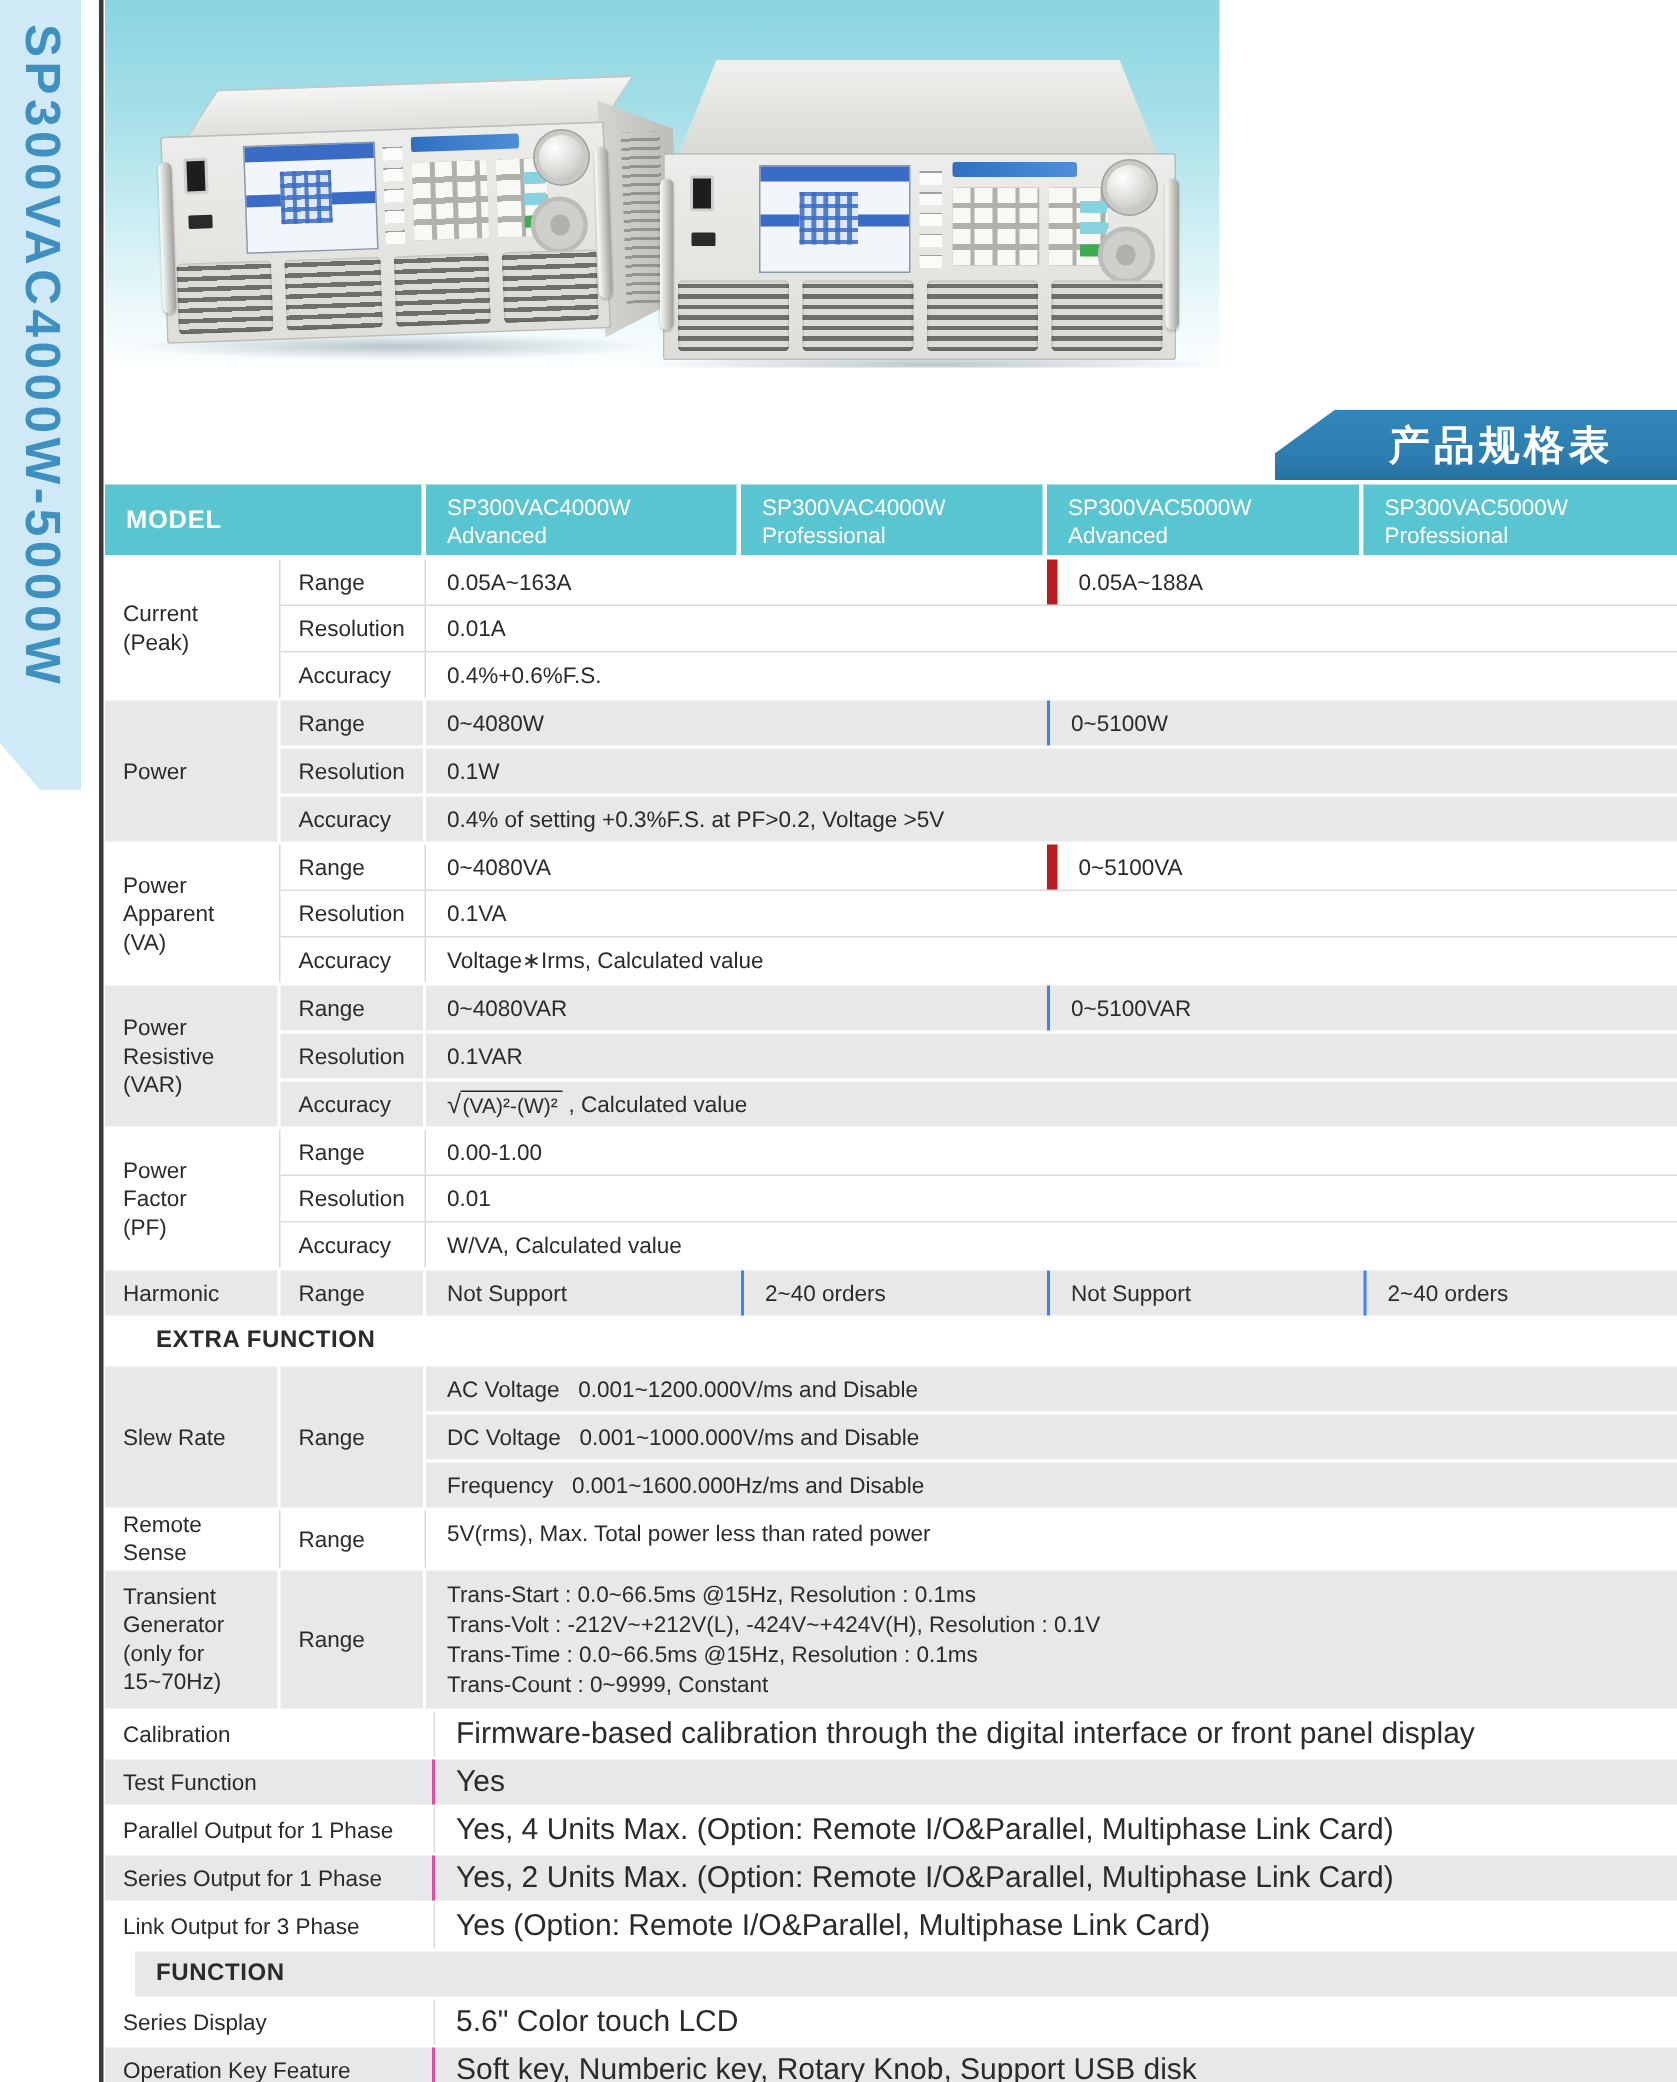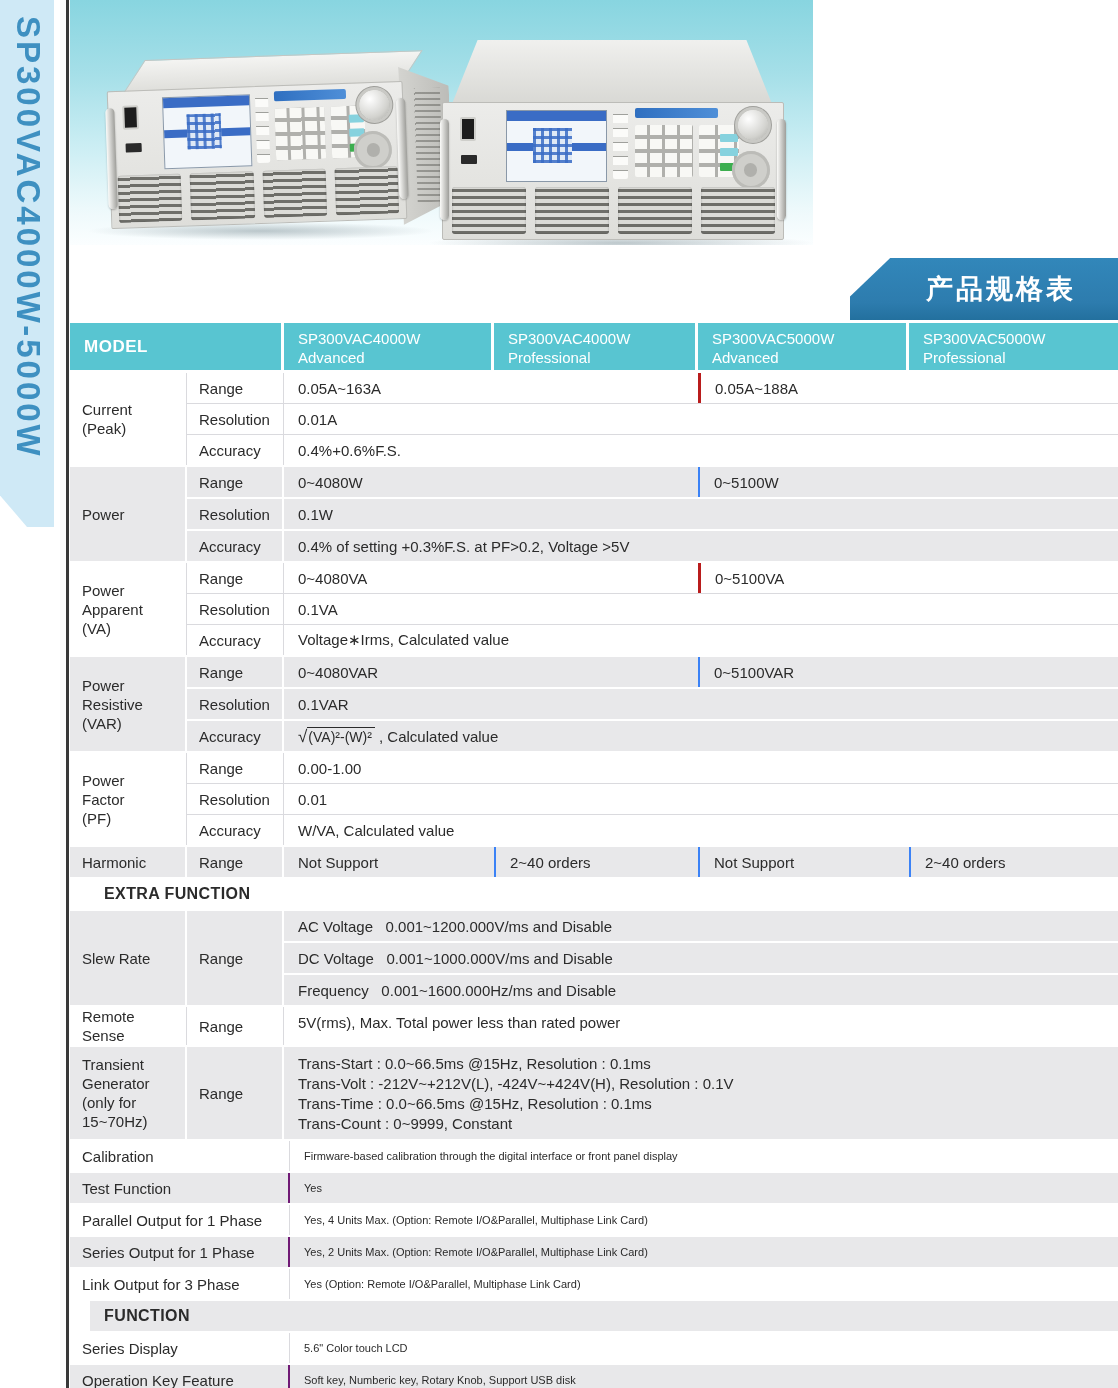--- a/index.html
+++ b/index.html
@@ -65,21 +65,21 @@
   .navpad::after{content:"";position:absolute;inset:32%;border-radius:50%;background:#b0b0ac;}
   .ventrow{position:absolute;left:2.5%;right:2.5%;bottom:4%;height:34%;display:flex;gap:9px;}
   .vent{flex:1;border-radius:3px;box-shadow:inset 0 0 2px rgba(0,0,0,.3);
     background:repeating-linear-gradient(0deg,#6f6f6a 0 3px,#dcdcd8 3px 7px);}
   .handle{position:absolute;width:9px;top:12%;height:74%;border-radius:5px;
     background:linear-gradient(90deg,#fbfbf9,#9e9e9a);box-shadow:0 1px 2px rgba(0,0,0,.25);}
   .hl{left:-3px;}.hr{right:-3px;}
 
   
   .banner{
-    position:absolute;left:850px;top:258px;width:268px;height:62px;box-sizing:border-box;
+    position:absolute;left:850px;top:273px;width:268px;height:47px;box-sizing:border-box;
     background:linear-gradient(180deg,#3287ba 0%,#2d7cae 72%,#23709e 100%);
     clip-path:polygon(15% 0,100% 0,100% 100%,0 100%,0 62%);
     display:flex;align-items:center;justify-content:center;padding-left:34px;
   }
   .banner-title{color:#ffffff;font-weight:bold;font-size:27px;letter-spacing:3px;}
 
   
   .spec{position:absolute;left:70px;top:323px;width:1048px;}
   .thead{display:flex;height:47px;margin-bottom:3px;}
   .th{background:#58c5d1;color:#fff;box-sizing:border-box;border-right:3px solid #fff;}
@@ -100,38 +100,38 @@
   .cell{box-sizing:border-box;display:flex;align-items:center;padding-left:14px;font-size:15px;white-space:pre-wrap;min-height:30px;}
   .half1{width:414px;}.half2{flex:1;}
   .w0{width:210px;}.w1{width:204px;}.w2{width:211px;}.w3{flex:1;}
   .full{flex:1;}
   .line{min-height:30px;display:flex;align-items:center;padding-left:14px;font-size:15px;white-space:pre-wrap;}
   .line.tall{display:block;height:auto;padding:7px 0 5px 14px;line-height:20px;white-space:pre-line;}
 
   .band-white .glabel,.band-white .slabel,.band-white .slabel2{border-right:1px solid #dadade;}
   .band-white .subrow,.band-white .line{border-bottom:1px solid #dadade;}
   .band-white .rows > :last-child{border-bottom:none;}
-  .band-white .cell + .cell{border-left:3px solid #b91c1c;}
+  .band-white .cell + .cell{border-left:7px solid #b91c1c;}
   .band-gray .glabel,.band-gray .slabel,.band-gray .slabel2{border-right:2px solid #ffffff;}
   .band-gray .subrow,.band-gray .line{border-bottom:2px solid #ffffff;}
   .band-gray .rows > :last-child{border-bottom:none;}
   .band-gray .cell + .cell{border-left:2px solid #3b82f6;}
 
   .section{min-height:30px;margin-bottom:2px;display:flex;align-items:center;padding-left:14px;
     font-weight:bold;font-size:16px;letter-spacing:.4px;margin-left:20px;}
   .section.white{background:#ffffff;}
   .section.gray{background:#e8e8ea;}
 
   .srow{display:flex;min-height:30px;margin-bottom:2px;}
   .srow.white{background:#ffffff;}
   .srow.gray{background:#e8e8ea;}
   .rlabel{width:220px;box-sizing:border-box;display:flex;align-items:center;padding-left:12px;font-size:15px;flex:none;}
   .srow.white .rlabel{border-right:1px solid #dadade;}
-  .srow.gray .rlabel{border-right:2px solid #701a75;text-align:center;}
-  .rvalue{flex:1;display:flex;align-items:center;padding-left:14px;font-size:11px;}
+  .srow.gray .rlabel{border-right:2px solid #ec4899;text-align:center;}
+  .rvalue{flex:1;display:flex;align-items:center;padding-left:14px;font-size:20px;}
 
   .radical{font-size:17px;line-height:15px;}
   .overline{display:inline-block;border-top:1.4px solid #2b2b2b;padding:1px 3px 0 1px;font-size:14px;}
 </style>
 </head>
 <body>
 
 <div class="sidebar-tab">
   <div class="sidebar-text">SP300VAC4000W-5000W</div>
 </div>

